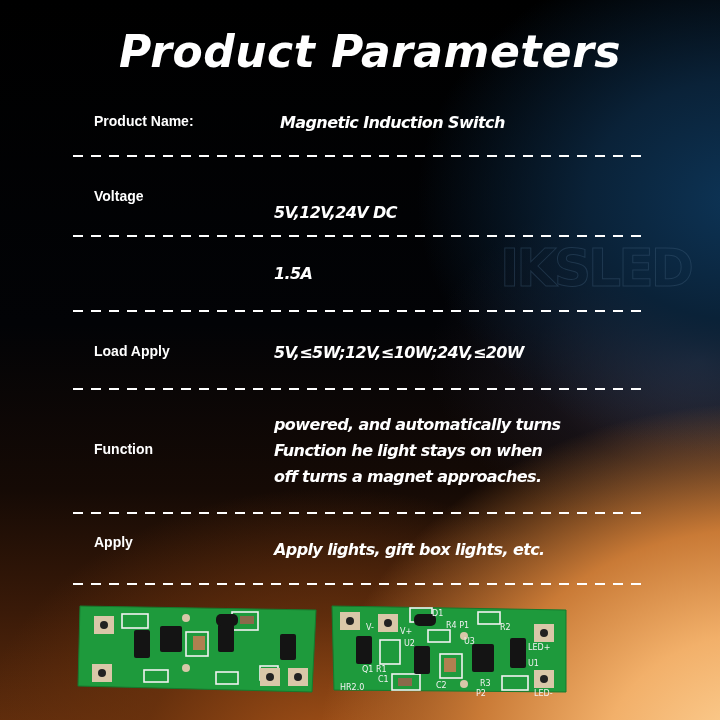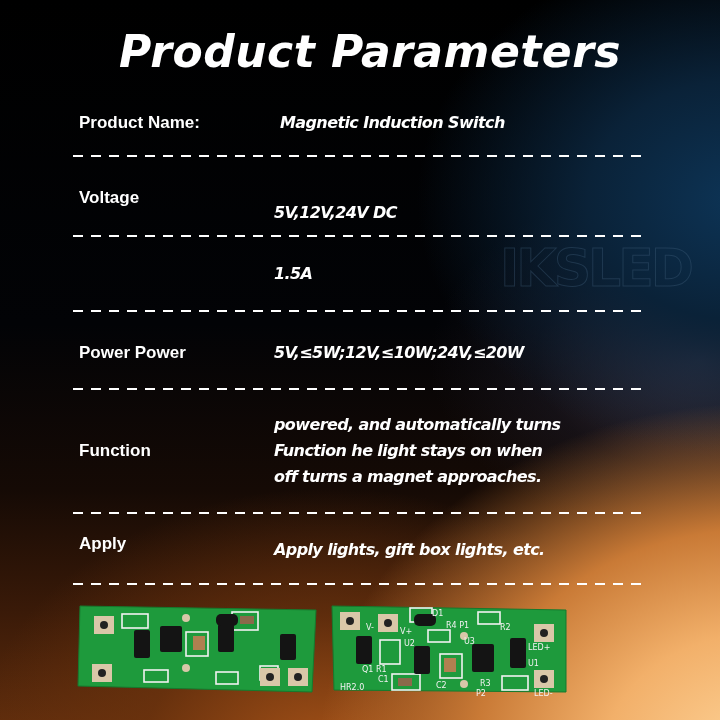--- a/index.html
+++ b/index.html
@@ -19,21 +19,21 @@
     position: absolute; left: 0; top: 26px; width: 740px; text-align: center;
     font-size: 44px; font-style: italic; font-weight: 600; letter-spacing: 0.5px;
   }
   .watermark {
     position: absolute; left: 500px; top: 238px; font-size: 52px; font-weight: 900;
     letter-spacing: -3px; color: transparent; -webkit-text-stroke: 1px rgba(70,100,130,0.35);
     font-family: "DejaVu Sans", sans-serif;
     text-align: center;
   }
   .label {
-    position: absolute; left: 79px; font-size: 17px; font-weight: 600;
+    position: absolute; left: 94px; font-size: 14px; font-weight: 600;
     font-family: "Liberation Sans", "DejaVu Sans", sans-serif;
   }
   .value {
     position: absolute; left: 274px; font-size: 16px; font-style: italic; font-weight: 600;
     font-family: "DejaVu Sans", sans-serif; letter-spacing: -0.6px; line-height: 26px;
     white-space: nowrap;
   }
   .dash {
     position: absolute; left: 73px; width: 576px; height: 2px;
     background: repeating-linear-gradient(90deg, #fff 0 10px, transparent 10px 18px);
@@ -53,21 +53,21 @@
   <div class="value" style="top:110px;left:280px">Magnetic Induction Switch</div>
   <div class="dash" style="top:155px"></div>
 
   <div class="label" style="top:188px">Voltage</div>
   <div class="value" style="top:200px">5V,12V,24V DC</div>
   <div class="dash" style="top:235px"></div>
 
   <div class="value" style="top:261px">1.5A</div>
   <div class="dash" style="top:310px"></div>
 
-  <div class="label" style="top:343px">Power Power</div>
+  <div class="label" style="top:343px">Load Apply</div>
   <div class="value" style="top:340px">5V,≤5W;12V,≤10W;24V,≤20W</div>
   <div class="dash" style="top:388px"></div>
 
   <div class="label" style="top:441px">Function</div>
   <div class="value" style="top:412px">
     <div>powered, and automatically turns</div>
     <div>Function he light stays on when</div>
     <div>off turns a magnet approaches.</div>
   </div>
   <div class="dash" style="top:512px"></div>

